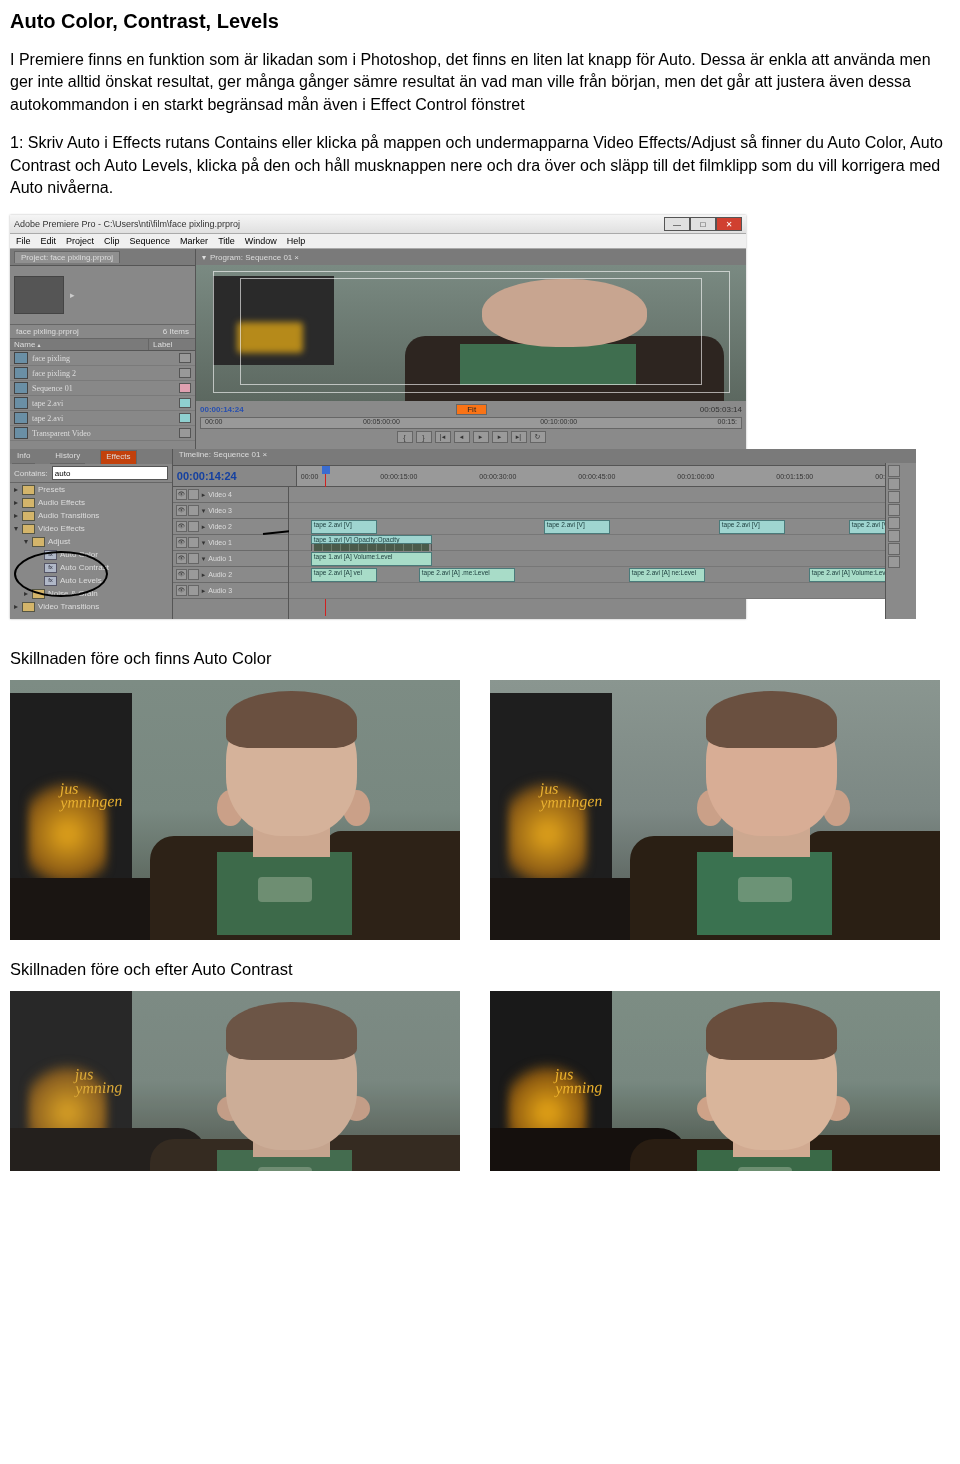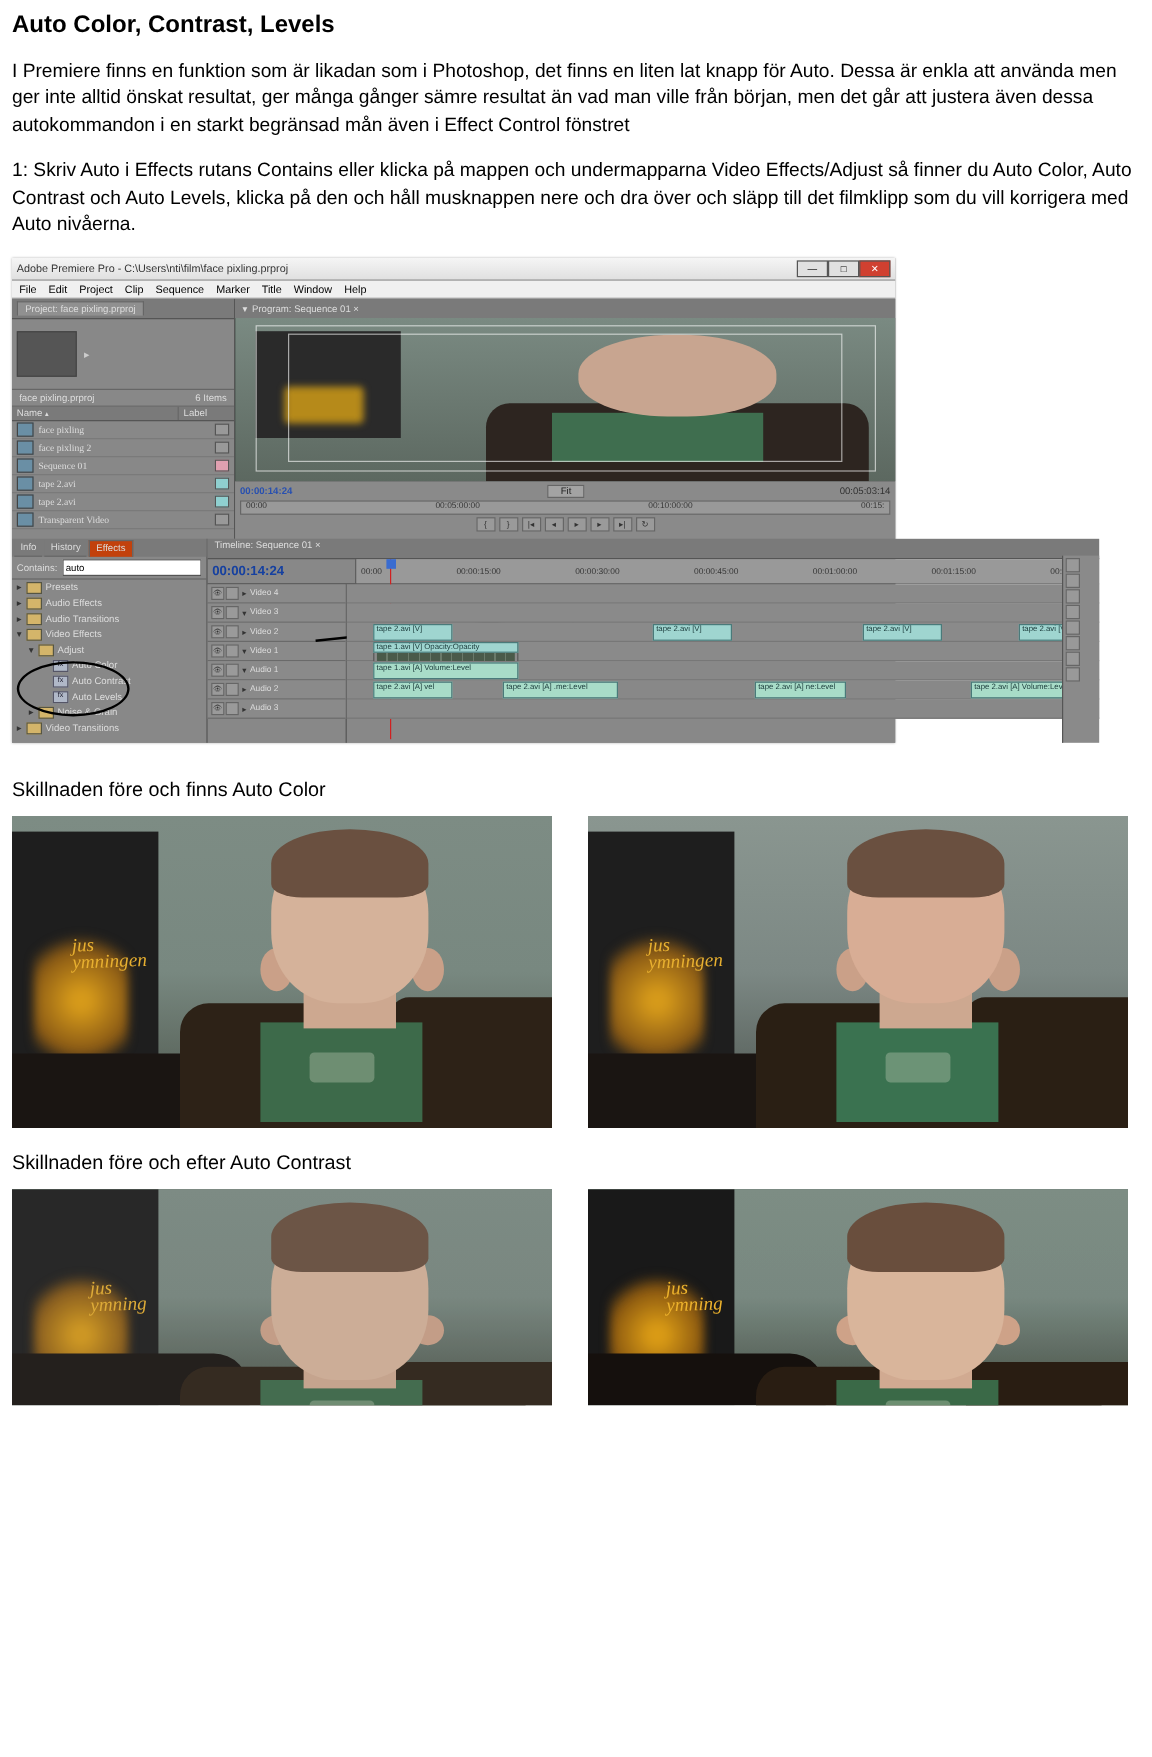--- a/index.html
+++ b/index.html
@@ -101,28 +101,28 @@
   .head-s{position:absolute;left:52%;top:10%;width:30%;height:50%;border-radius:48% 48% 45% 45%;background:#c8a590;}
   .torso-s{position:absolute;left:38%;top:52%;width:58%;height:48%;background:#2d2520;border-radius:20px 20px 0 0;}
   .shirt-s{position:absolute;left:48%;top:58%;width:32%;height:30%;background:#3f6e4f;}
   .safe{position:absolute;border:1px solid rgba(255,255,255,0.6);}
   .safe1{left:3%;top:4%;right:3%;bottom:6%;}
   .safe2{left:8%;top:9%;right:8%;bottom:12%;}
   .prog-ctrl{height:44px;background:#8a8a8a;padding:2px 4px;font-size:8px;}
   .prog-tc-row{display:flex;justify-content:space-between;align-items:center;height:12px;}
   .tc-blue{color:#2850b0;font-weight:bold;}
   .tc-right{color:#333;}
-  .fit-box{border:1px solid #666;padding:0 10px;background:#a3a3a3;color:#222;}
+  .fit-box{border:1px solid #666;padding:0 10px;background:#f97316;color:#222;}
   .mini-ruler{height:10px;background:#999;border:1px solid #666;margin:2px 0;display:flex;justify-content:space-between;padding:0 4px;font-size:7px;color:#333;}
   .transport{display:flex;gap:3px;justify-content:center;}
   .tbtn{width:14px;height:10px;background:#9a9a9a;border:1px solid #666;display:flex;align-items:center;justify-content:center;font-size:7px;color:#333;}
 
   .panels-bot{display:flex;height:170px;background:#888;}
   .effects-panel{width:185px;border-right:1px solid #555;display:flex;flex-direction:column;}
-  .eff-tabs{height:14px;display:flex;gap:2px;padding:1px 2px 0;background:#7a7a7a;font-size:8px;}
+  .eff-tabs{height:14px;display:flex;gap:15px;padding:1px 2px 0;background:#7a7a7a;font-size:8px;}
   .etab{padding:1px 5px;background:#7a7a7a;border-bottom:1px solid #666;}
   .etab.active{background:#c2410c;border:1px solid #666;border-bottom:none;}
   .contains-row{display:flex;align-items:center;padding:2px 4px;font-size:8px;gap:4px;border-bottom:1px solid #666;}
   .contains-input{flex:1;height:12px;background:#fff;border:1px solid #555;color:#000;font-size:8px;padding:0 2px;}
   .eff-tree{flex:1;overflow:hidden;position:relative;}
   .tree-item{display:flex;align-items:center;height:13px;font-size:8px;padding:0 4px;}
   .tree-arrow{width:8px;color:#333;}
   .folder-icon{width:11px;height:8px;background:#d4b56a;border:1px solid #554;margin-right:3px;}
   .fx-icon{width:11px;height:8px;background:#b0b8c8;border:1px solid #556;margin-right:3px;font-size:6px;color:#223;text-align:center;}
   .indent1{padding-left:14px;}

